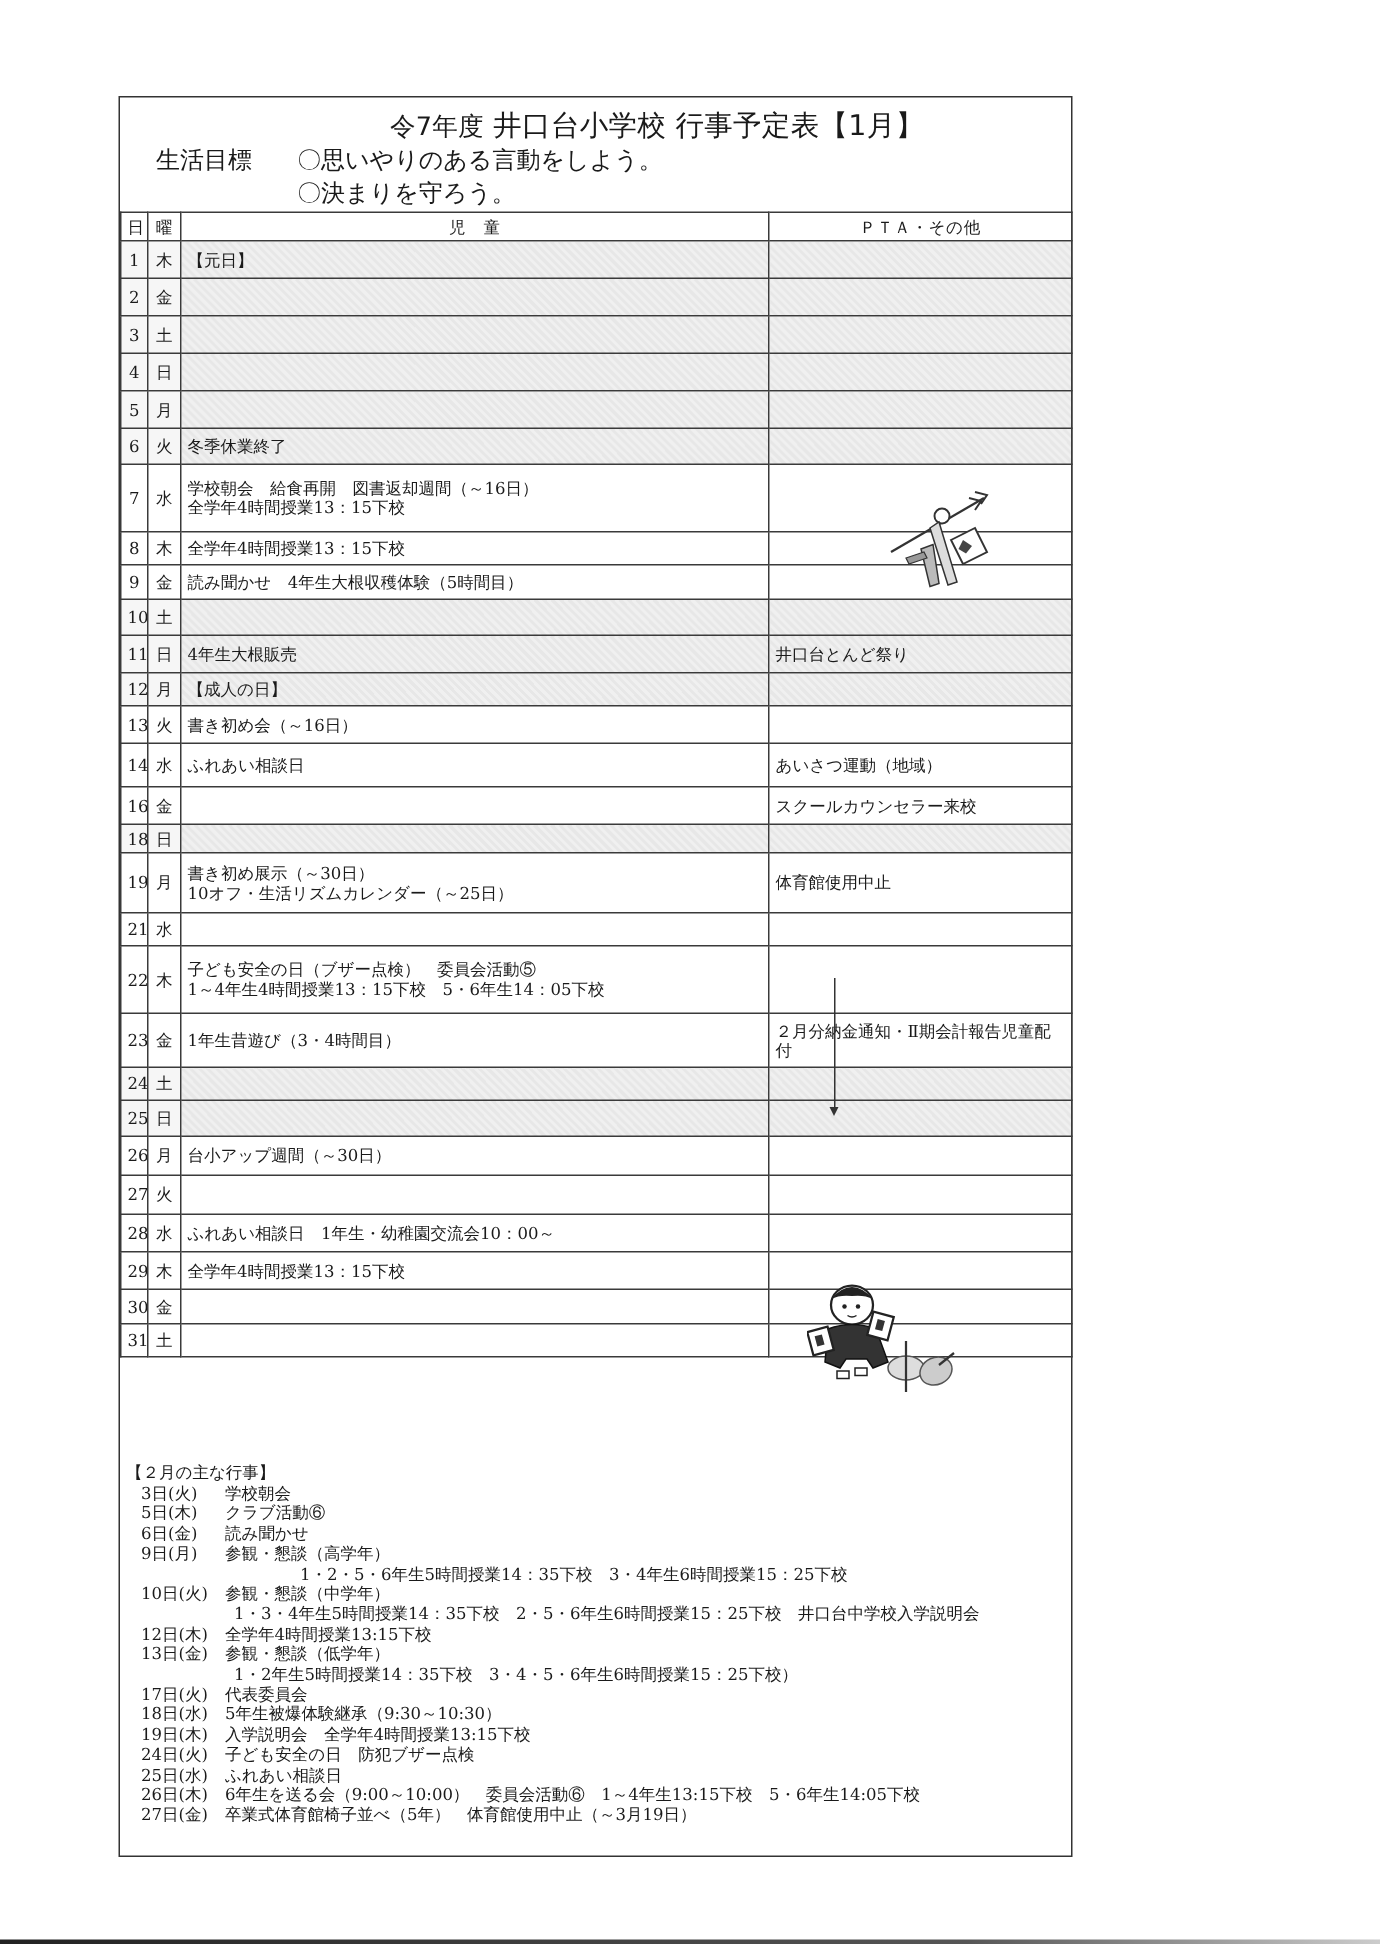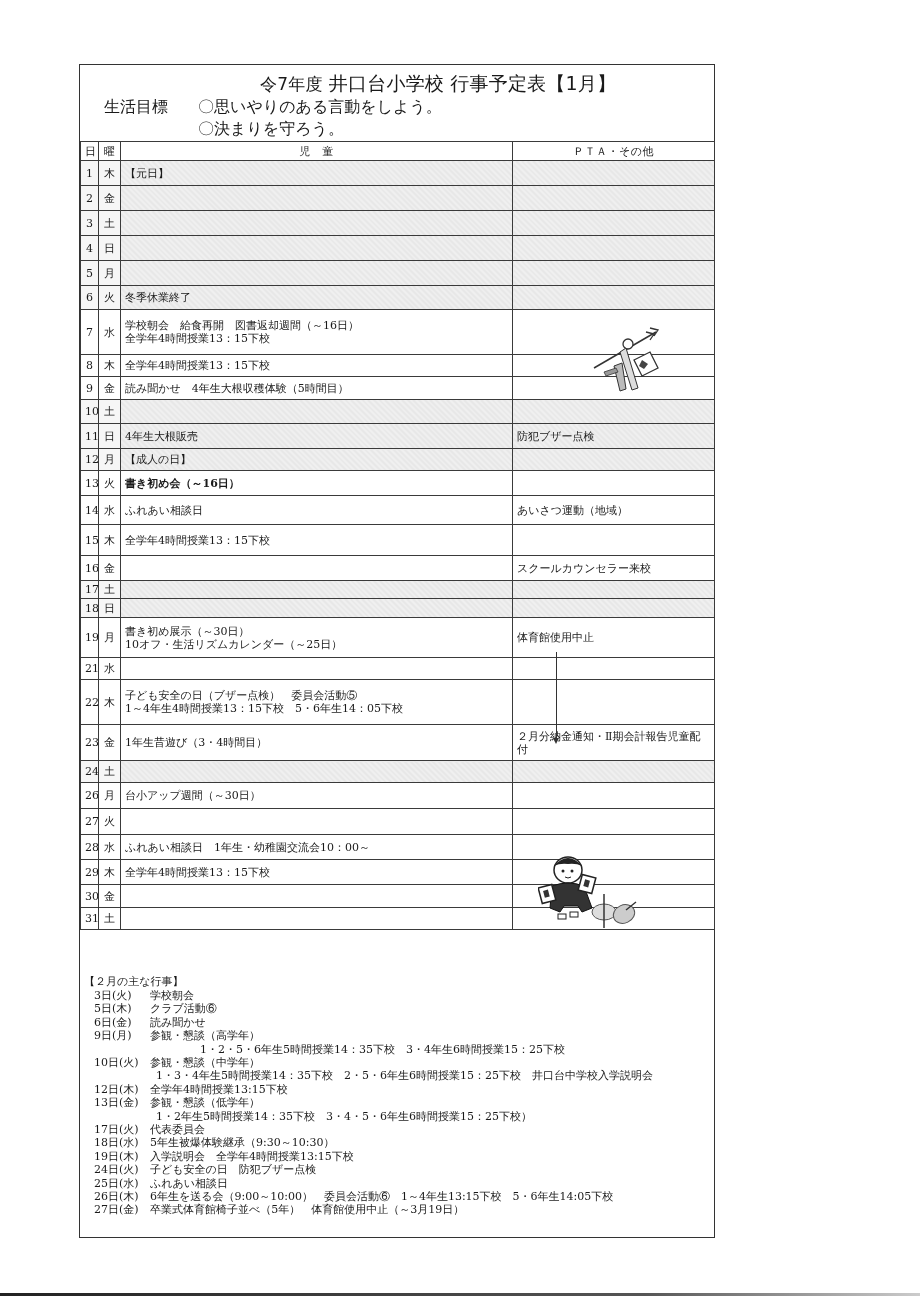--- a/index.html
+++ b/index.html
@@ -124,57 +124,45 @@
         <tr class="shade" style="height: 24px;">
           <td class="day" style="white-space: pre-line;">10</td>
           <td class="wd" style="white-space: pre-line;">土</td>
           <td class="kids" style="white-space: pre-line;"></td>
           <td class="pta" style="white-space: pre-line;"></td>
         </tr>
         <tr class="shade" style="height: 25px;">
           <td class="day" style="white-space: pre-line;">11</td>
           <td class="wd" style="white-space: pre-line;">日</td>
           <td class="kids" style="white-space: pre-line;">4年生大根販売</td>
-          <td class="pta" style="white-space: pre-line;">防犯ブザー点検</td>
+          <td class="pta" style="white-space: pre-line;">井口台とんど祭り</td>
         </tr>
         <tr class="shade" style="height: 22px;">
           <td class="day" style="white-space: pre-line;">12</td>
           <td class="wd" style="white-space: pre-line;">月</td>
           <td class="kids" style="white-space: pre-line;">【成人の日】</td>
           <td class="pta" style="white-space: pre-line;"></td>
         </tr>
         <tr style="height: 25px;">
           <td class="day" style="white-space: pre-line;">13</td>
           <td class="wd" style="white-space: pre-line;">火</td>
-          <td class="kids" style="white-space: pre-line; font-weight: bold;">書き初め会（～16日）</td>
+          <td class="kids" style="white-space: pre-line;">書き初め会（～16日）</td>
           <td class="pta" style="white-space: pre-line;"></td>
         </tr>
         <tr style="height: 29px;">
           <td class="day" style="white-space: pre-line;">14</td>
           <td class="wd" style="white-space: pre-line;">水</td>
           <td class="kids" style="white-space: pre-line;">ふれあい相談日</td>
           <td class="pta" style="white-space: pre-line;">あいさつ運動（地域）</td>
         </tr>
-        <tr style="height: 31px;">
-          <td class="day" style="white-space: pre-line;">15</td>
-          <td class="wd" style="white-space: pre-line;">木</td>
-          <td class="kids" style="white-space: pre-line;">全学年4時間授業13：15下校</td>
-          <td class="pta" style="white-space: pre-line;"></td>
-        </tr>
         <tr style="height: 25px;">
           <td class="day" style="white-space: pre-line;">16</td>
           <td class="wd" style="white-space: pre-line;">金</td>
           <td class="kids" style="white-space: pre-line;"></td>
           <td class="pta" style="white-space: pre-line;">スクールカウンセラー来校</td>
-        </tr>
-        <tr class="shade" style="height: 18px;">
-          <td class="day" style="white-space: pre-line;">17</td>
-          <td class="wd" style="white-space: pre-line;">土</td>
-          <td class="kids" style="white-space: pre-line;"></td>
-          <td class="pta" style="white-space: pre-line;"></td>
         </tr>
         <tr class="shade" style="height: 19px;">
           <td class="day" style="white-space: pre-line;">18</td>
           <td class="wd" style="white-space: pre-line;">日</td>
           <td class="kids" style="white-space: pre-line;"></td>
           <td class="pta" style="white-space: pre-line;"></td>
         </tr>
         <tr style="height: 40px;">
           <td class="day" style="white-space: pre-line;">19</td>
           <td class="wd" style="white-space: pre-line;">月</td>
@@ -197,20 +185,26 @@
         </tr>
         <tr style="height: 36px;">
           <td class="day" style="white-space: pre-line;">23</td>
           <td class="wd" style="white-space: pre-line;">金</td>
           <td class="kids" style="white-space: pre-line;">1年生昔遊び（3・4時間目）</td>
           <td class="pta" style="white-space: pre-line;">２月分納金通知・Ⅱ期会計報告児童配付</td>
         </tr>
         <tr class="shade" style="height: 22px;">
           <td class="day" style="white-space: pre-line;">24</td>
           <td class="wd" style="white-space: pre-line;">土</td>
+          <td class="kids" style="white-space: pre-line;"></td>
+          <td class="pta" style="white-space: pre-line;"></td>
+        </tr>
+        <tr class="shade" style="height: 24px;">
+          <td class="day" style="white-space: pre-line;">25</td>
+          <td class="wd" style="white-space: pre-line;">日</td>
           <td class="kids" style="white-space: pre-line;"></td>
           <td class="pta" style="white-space: pre-line;"></td>
         </tr>
         <tr style="height: 26px;">
           <td class="day" style="white-space: pre-line;">26</td>
           <td class="wd" style="white-space: pre-line;">月</td>
           <td class="kids" style="white-space: pre-line;">台小アップ週間（～30日）</td>
           <td class="pta" style="white-space: pre-line;"></td>
         </tr>
         <tr style="height: 26px;">

